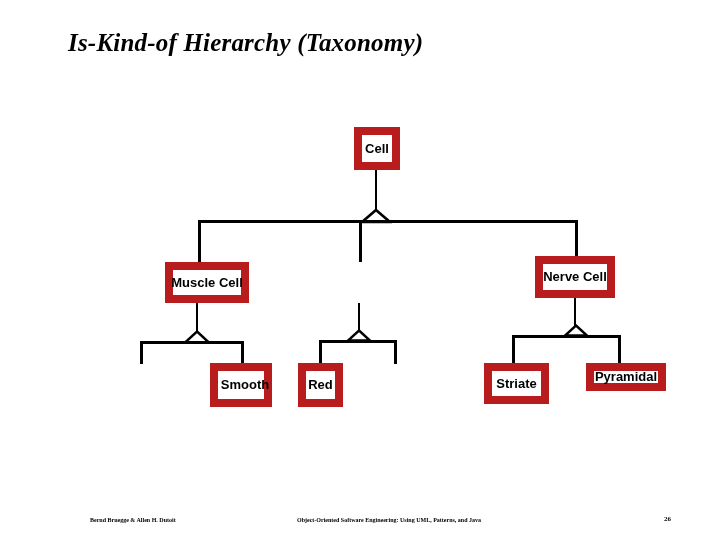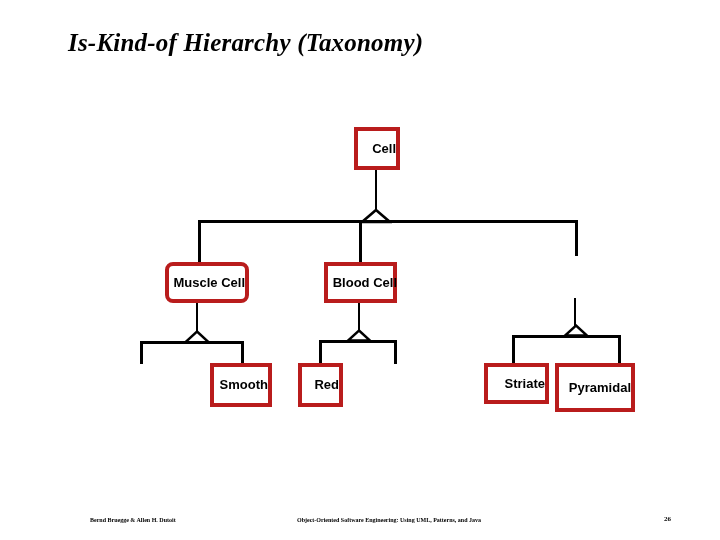--- a/index.html
+++ b/index.html
@@ -41,24 +41,24 @@
     top: 0;
     width: 720px;
     height: 500px;
   }
 
   
   .node {
     position: absolute;
     box-sizing: border-box;
     background: #ffffff;
-    border: 4px solid #b91c1c;
+    border: 8px solid #b91c1c;
     display: flex;
     align-items: center;
-    justify-content: flex-end;
+    justify-content: center;
   }
   .node .node-label {
     font-family: "Liberation Sans", sans-serif;
     font-weight: bold;
     font-size: 13px;
     line-height: 14px;
     color: #000000;
     white-space: nowrap;
   }
   
@@ -131,28 +131,28 @@
         <polygon points="16,2 30,14 2,14" fill="#ffffff" stroke="#000000" stroke-width="2.6" stroke-linejoin="miter"></polygon>
       </svg>
     </div>
 
     <div class="edge-h" style="left:166px; top:220px; width:380px;"></div>
 
     <div class="edge-v" style="left:166px; top:220px; height:42px;"></div>
     <div class="edge-v" style="left:327px; top:220px; height:42px;"></div>
     <div class="edge-v" style="left:543px; top:220px; height:36px;"></div>
 
-    <div class="node" style="left:133px; top:262px; width:84px; height:41px;border-radius:8px;">
+    <div class="node" style="left:133px; top:262px; width:84px; height:41px;">
       <span class="node-label">Muscle Cell</span>
     </div>
 
-    <div class="node overflow" style="left:292px; top:262px; width:73px; height:41px;">
-      <span class="node-label" style="left:4px;">Blood Cell</span>
-    </div>
-
+
+    <div class="node" style="left:503px; top:256px; width:80px; height:42px;">
+      <span class="node-label">Nerve Cell</span>
+    </div>
 
     <div class="edge-v" style="left:164px; top:303px; width:2px; height:38px;"></div>
     <div class="gen-tri" style="left:151px; top:330px;">
       <svg class="tri-svg" width="28" height="14" viewBox="0 0 28 14">
         <polygon points="14,1.5 26,12.5 2,12.5" fill="#ffffff" stroke="#000000" stroke-width="2.4" stroke-linejoin="miter"></polygon>
       </svg>
     </div>
     <div class="edge-h" style="left:108px; top:341px; width:104px;"></div>
     <div class="edge-v" style="left:108px; top:341px; height:23px;"></div>
     <div class="edge-v" style="left:209px; top:341px; height:23px;"></div>
@@ -184,21 +184,21 @@
 
     <div class="node" style="left:266px; top:363px; width:45px; height:44px;">
       <span class="node-label">Red</span>
     </div>
 
 
     <div class="node" style="left:452px; top:363px; width:65px; height:41px;">
       <span class="node-label">Striate</span>
     </div>
 
-    <div class="node" style="left:523px; top:363px; width:80px; height:49px;">
+    <div class="node" style="left:554px; top:363px; width:80px; height:28px;">
       <span class="node-label">Pyramidal</span>
     </div>
 
   </div>
 
   <div id="footer">
     <div class="footer-text" id="footer-left">Bernd Bruegge &amp; Allen H. Dutoit</div>
     <div class="footer-text" id="footer-center">Object-Oriented Software Engineering: Using UML, Patterns, and Java</div>
     <div class="footer-text" id="footer-page">26</div>
   </div>

